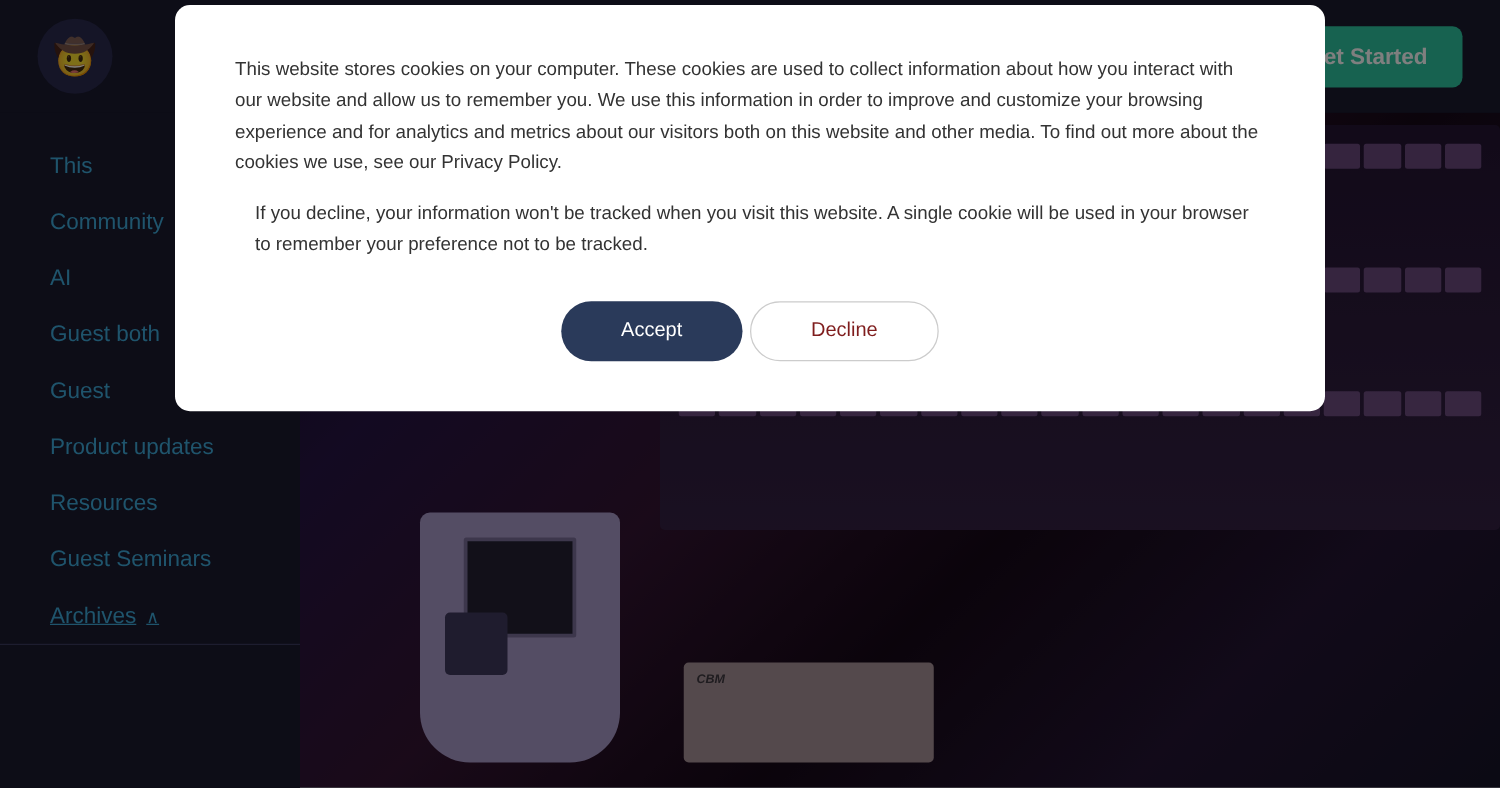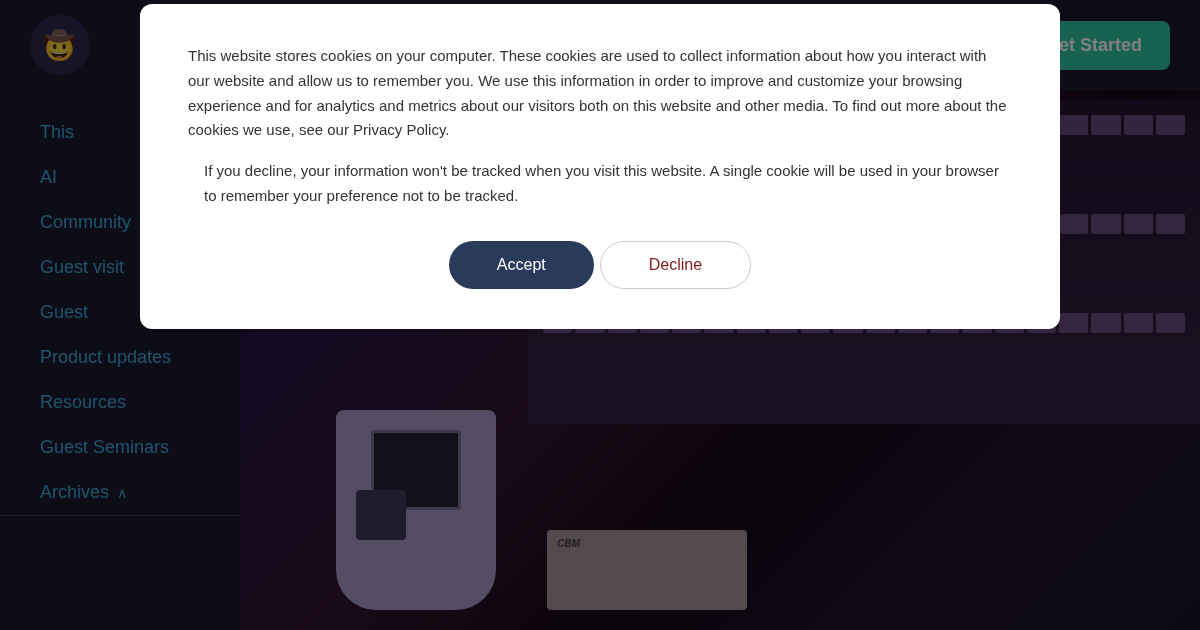--- a/index.html
+++ b/index.html
@@ -74,20 +74,21 @@
       text-decoration: none;
       font-size: 18px;
       cursor: pointer;
     }
 
     .sidebar-item.archives-item {
       display: flex;
       align-items: center;
       gap: 8px;
       border-bottom: 1px solid #3a3a5e;
+      text-decoration: underline;
     }
 
     
     .main-content {
       position: absolute;
       top: 90px;
       left: 240px;
       right: 0;
       bottom: 0;
       overflow: hidden;
@@ -285,23 +286,23 @@
 
 <div class="navbar">
   <div class="logo-area">
     <div class="logo-icon">🤠</div>
   </div>
   <button class="get-started-btn">Get Started</button>
 </div>
 
 <nav class="sidebar">
   <a class="sidebar-item">This</a>
+  <a class="sidebar-item">Community</a>
   <a class="sidebar-item">AI</a>
-  <a class="sidebar-item">Community</a>
-  <a class="sidebar-item">Guest visit</a>
+  <a class="sidebar-item">Guest both</a>
   <a class="sidebar-item">Guest</a>
   <a class="sidebar-item">Product updates</a>
   <a class="sidebar-item">Resources</a>
   <a class="sidebar-item">Guest Seminars</a>
   <a class="sidebar-item archives-item">
     <span>Archives</span>
     <span class="chevron-icon">∧</span>
   </a>
 </nav>
 

